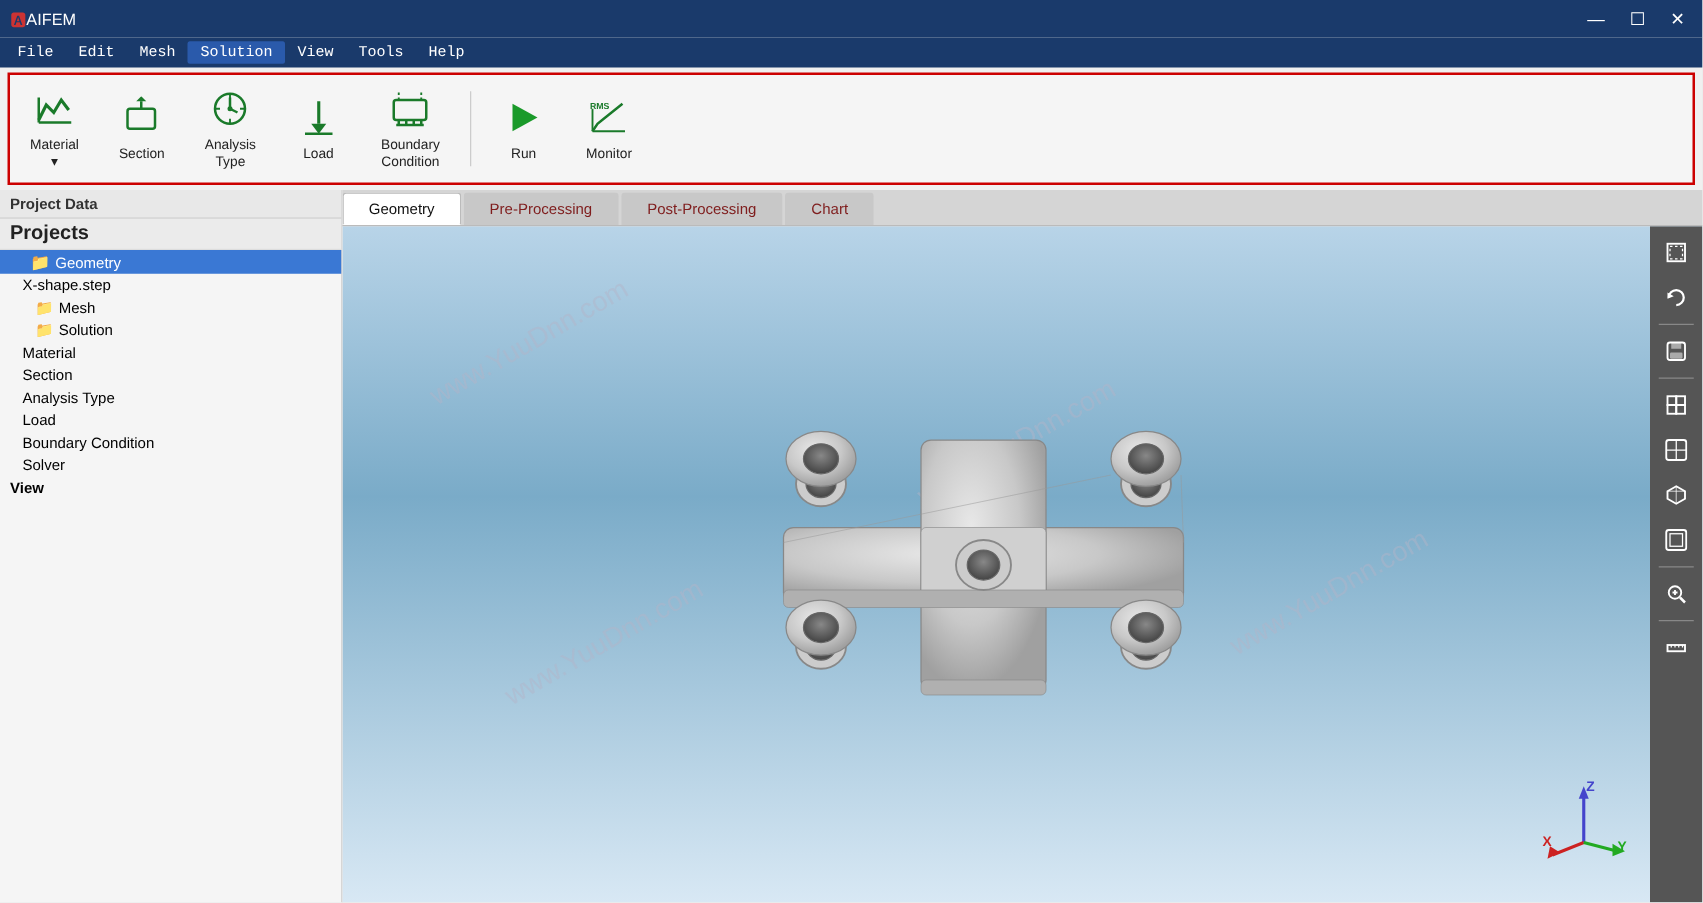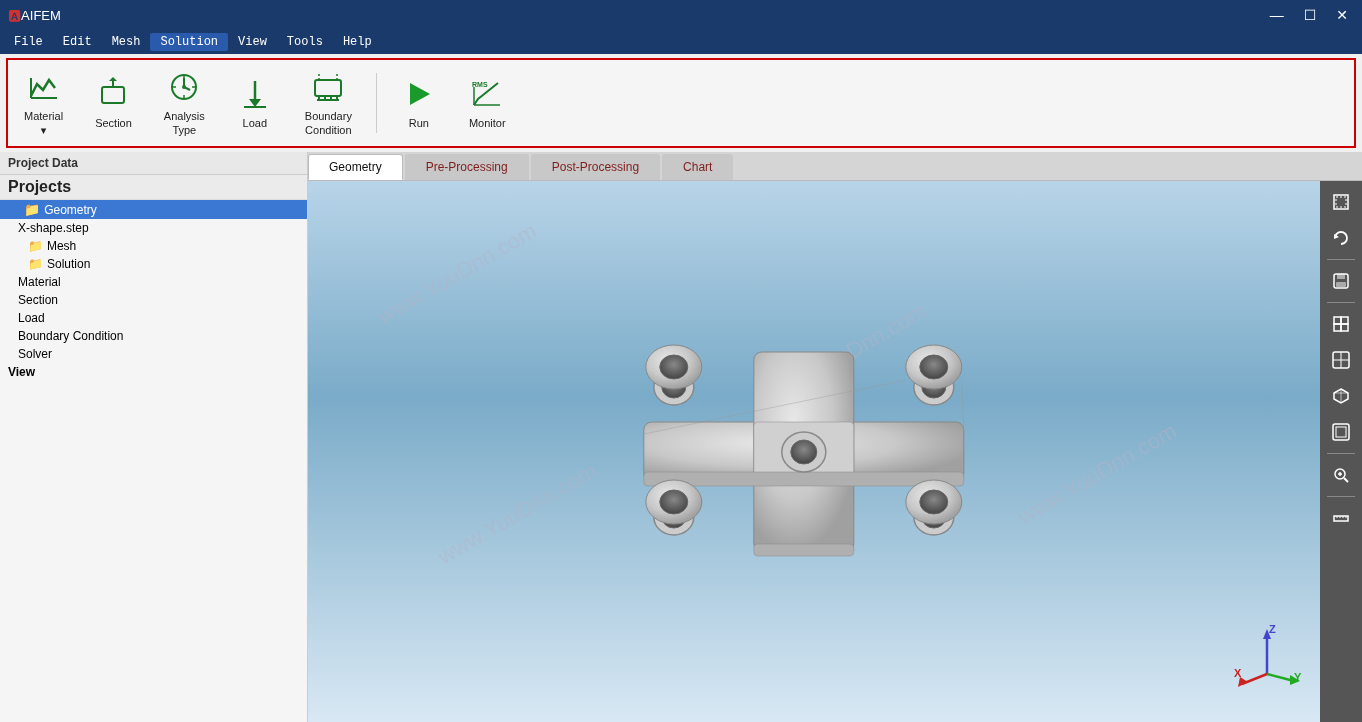--- a/index.html
+++ b/index.html
@@ -81,21 +81,21 @@
     }
 
     
     #main-layout {
       display: flex;
       height: calc(722px - 30px - 24px - 98px);
     }
 
     
     #left-panel {
-      width: 308px;
+      width: 274px;
       background: #f5f5f5;
       border-right: 1px solid #ccc;
       display: flex;
       flex-direction: column;
     }
     #left-panel .panel-header {
       background: #e8e8e8;
       border-bottom: 1px solid #ccc;
       padding: 4px 8px;
       font-weight: bold;
@@ -362,20 +362,21 @@
     <div class="tree-group-item">
       <span class="folder-icon">📁</span>
       <span>Mesh</span>
     </div>
     <div class="tree-group-item">
       <span class="folder-icon">📁</span>
       <span>Solution</span>
     </div>
     <div class="tree-subitem">Material</div>
     <div class="tree-subitem">Section</div>
+    <div class="tree-subitem">Analysis Type</div>
     <div class="tree-subitem">Load</div>
     <div class="tree-subitem">Boundary Condition</div>
     <div class="tree-subitem">Solver</div>
     <div class="top-level-item">View</div>
   </div>
 
   <div id="right-content">
 
     <div id="tabs">
       <div class="tab active">Geometry</div>

